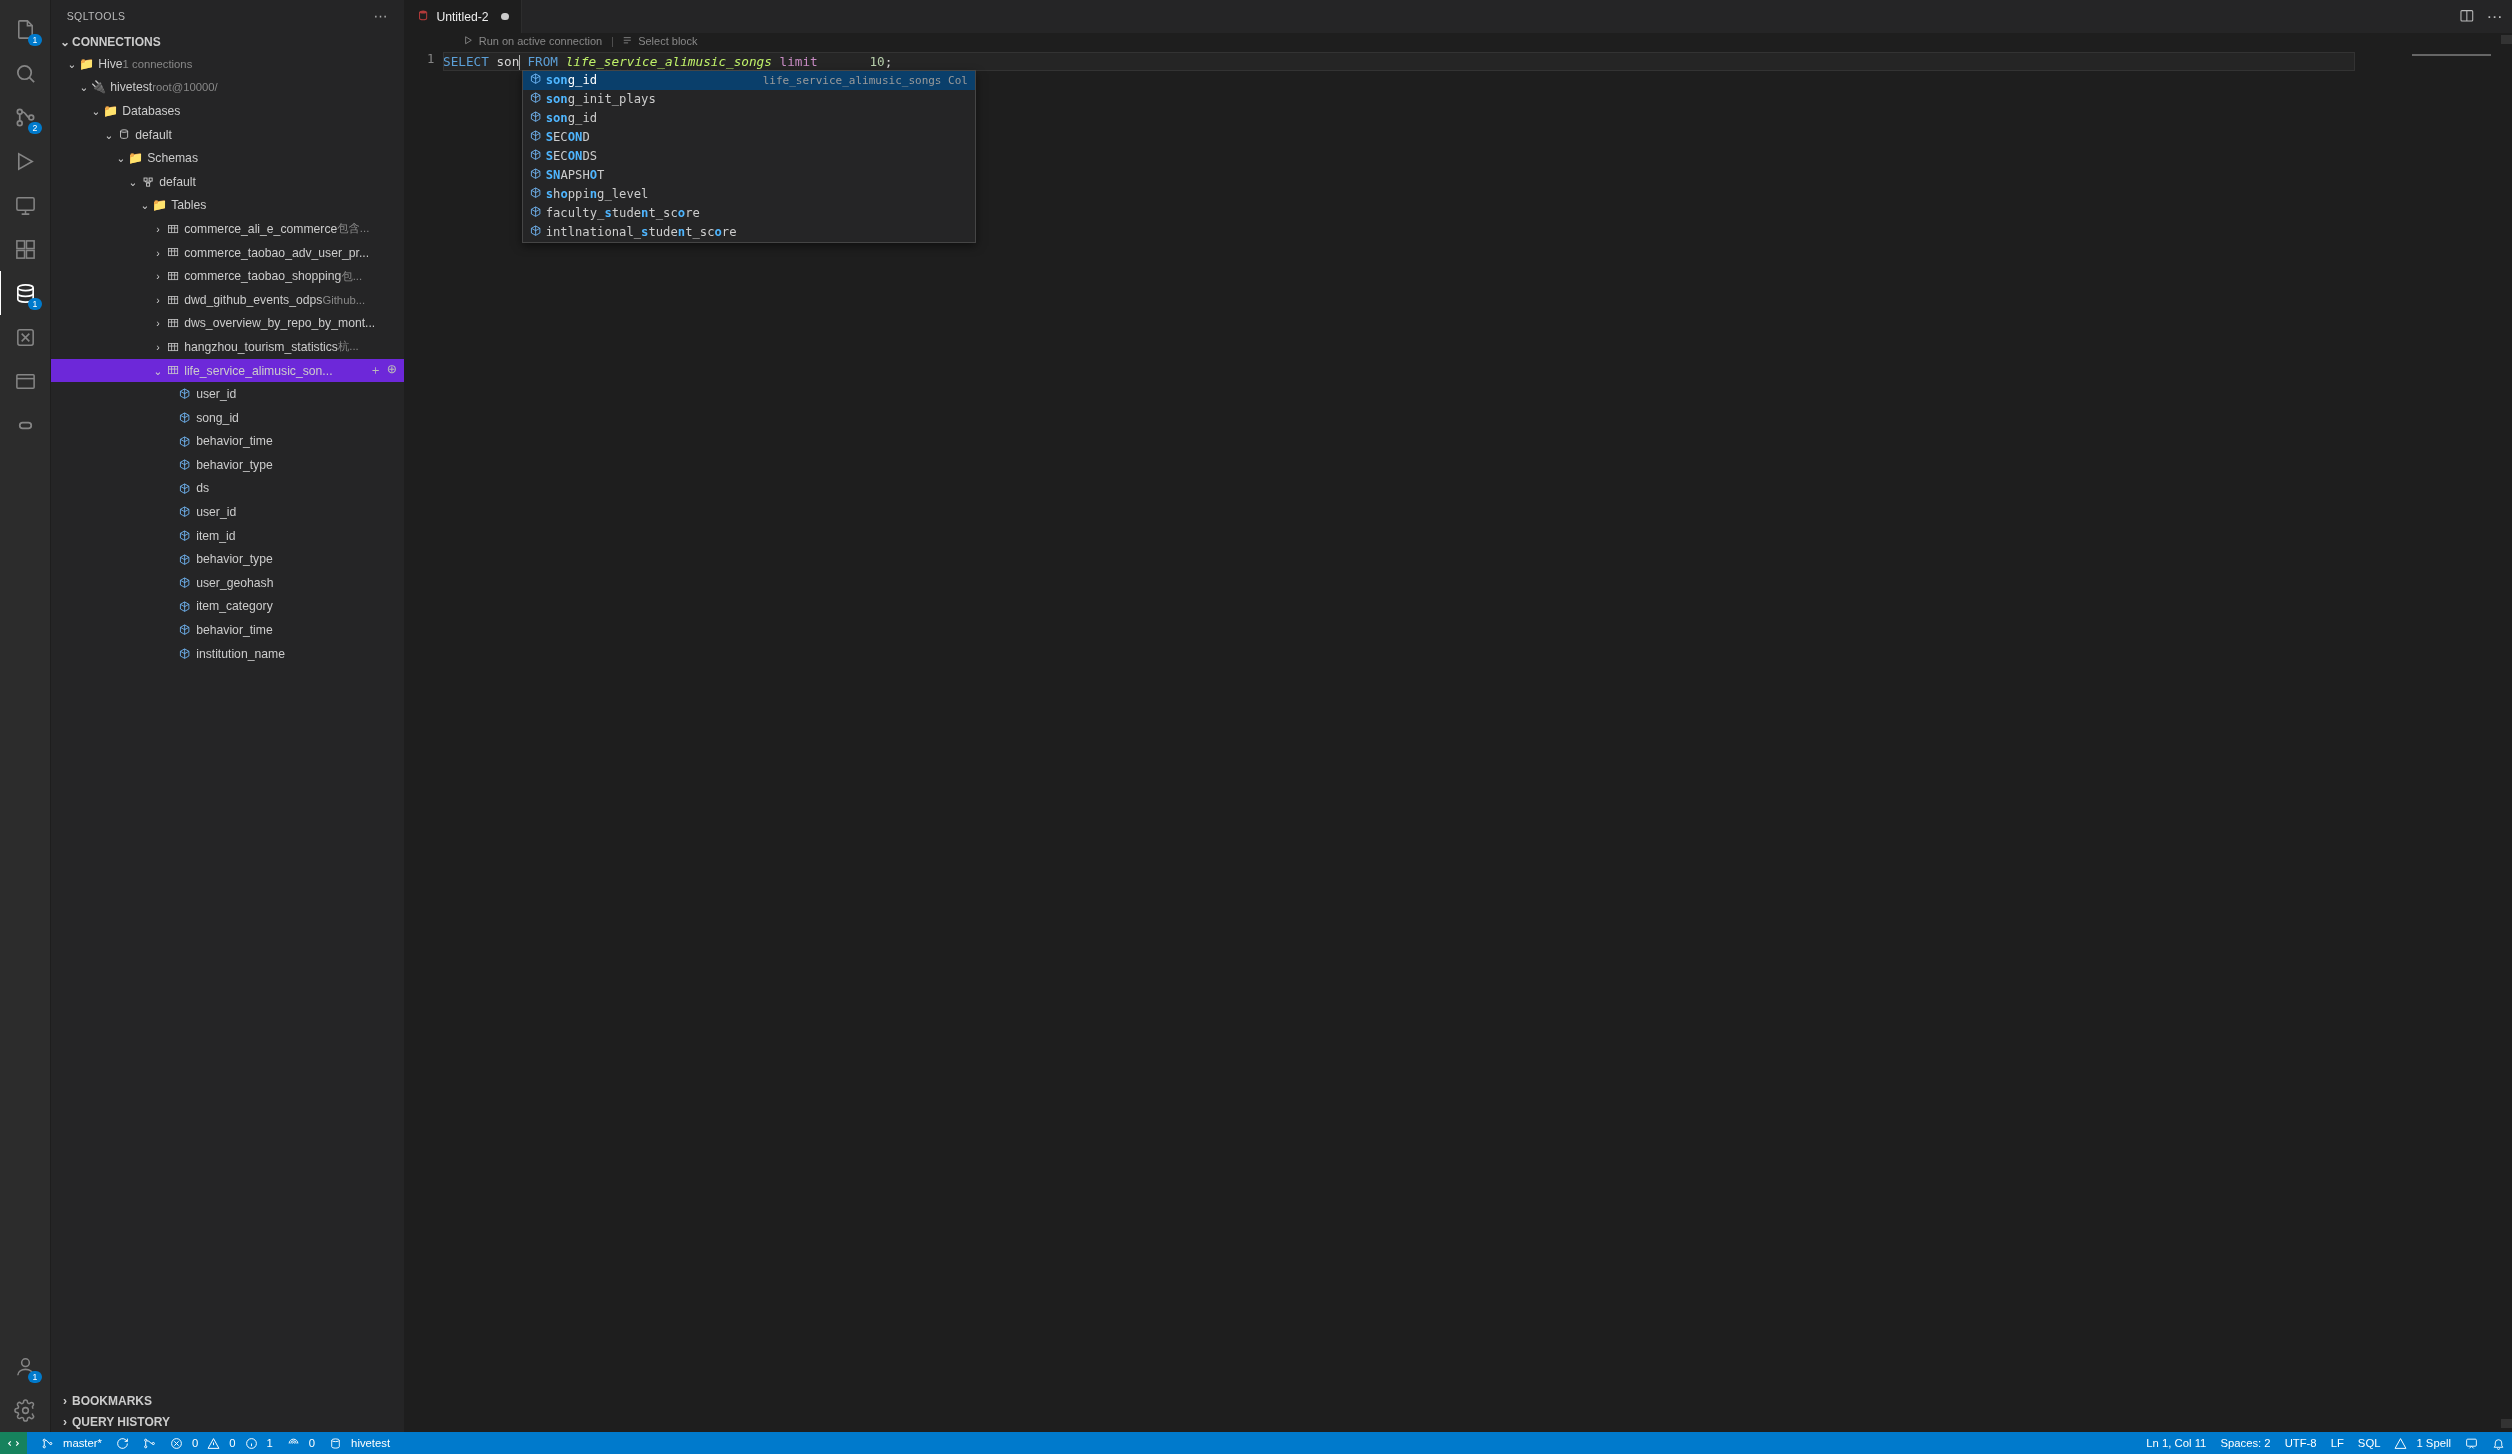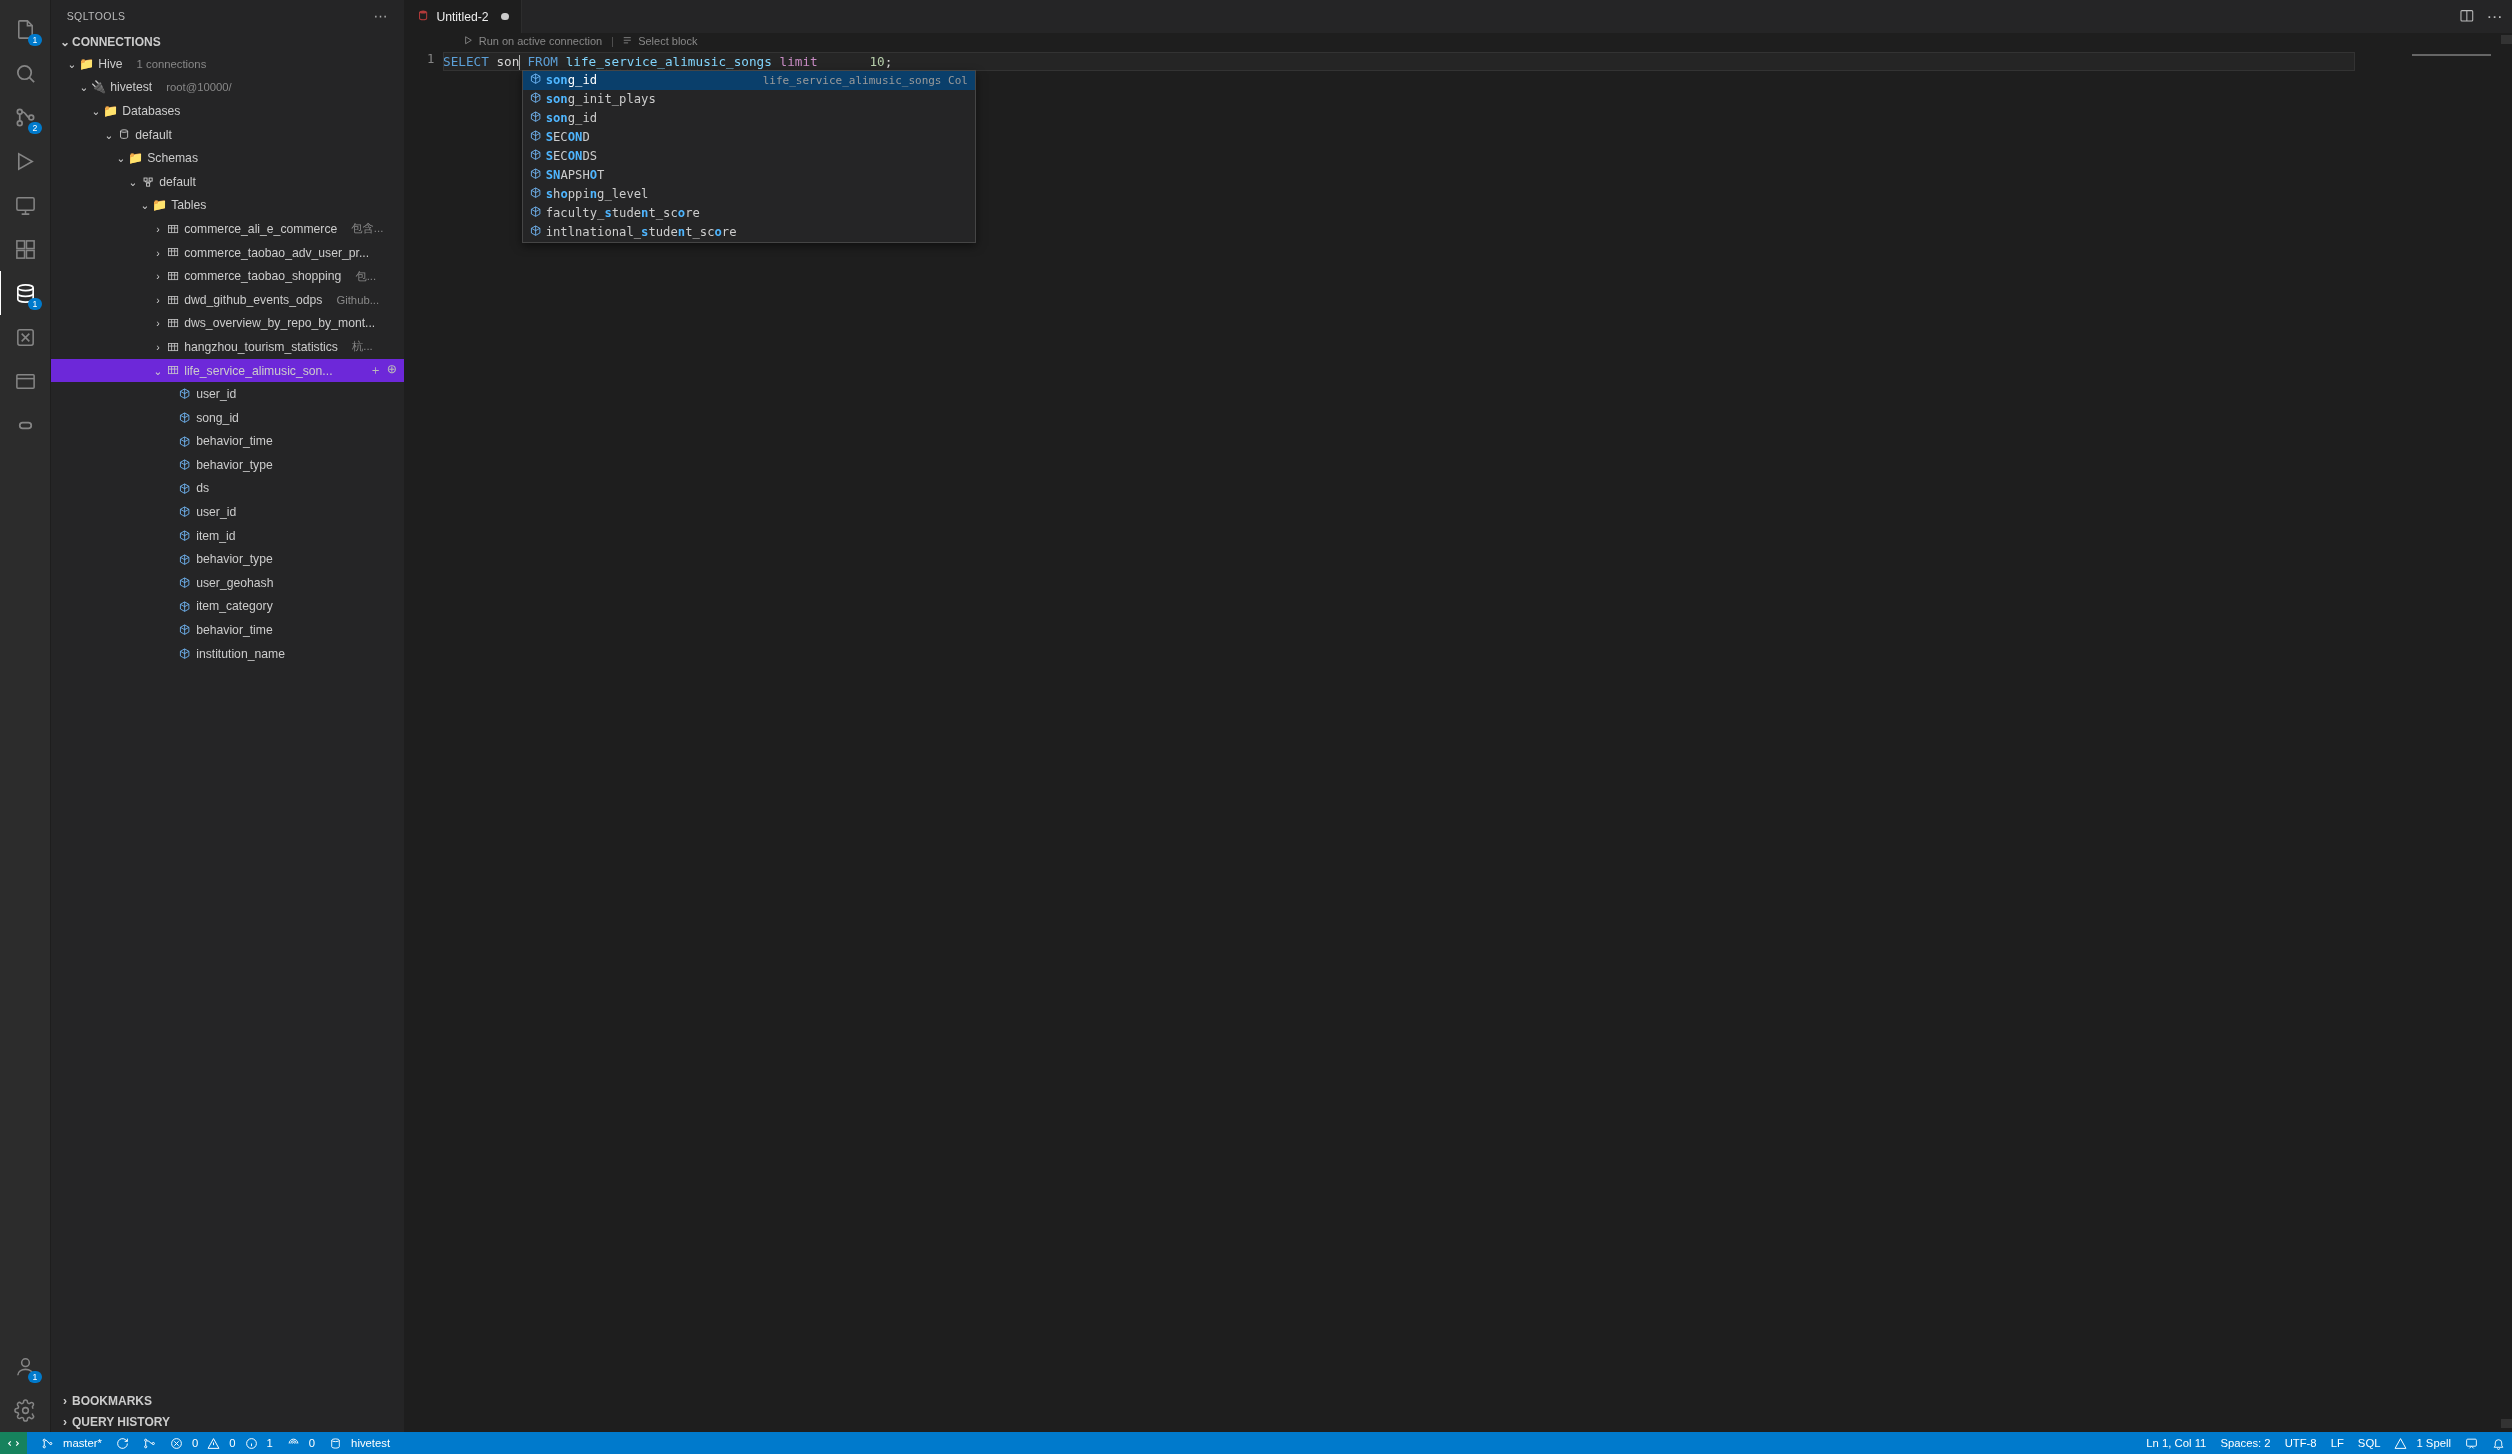--- a/index.html
+++ b/index.html
@@ -63,21 +63,21 @@
   .section-header .chev { width:14px; text-align:center; color:#ccc; }
   .tree { flex:1; overflow-y:auto; font-size:12.2px; color:#ccc; }
   .tree-row {
     display:flex; align-items:center; height:23.6px; padding-right:7px;
     white-space:nowrap; overflow:hidden; cursor:pointer;
   }
   .tree-row.selected { background:#6d28d9; }
   .tree-row .chev { width:14px; display:inline-flex; justify-content:center; color:#ccc; font-size:10.5px;}
   .tree-row .icon { width:15.7px; display:inline-flex; justify-content:center; margin-right:3.5px; }
   .tree-row .label { overflow:hidden; text-overflow:ellipsis; }
-  .tree-row .meta  { color:#888; margin-left:14px; font-size:11.3px; }
+  .tree-row .meta  { color:#888; margin-left:0; font-size:11.3px; }
   .pad { display:inline-block; }
   .row-actions { margin-left:auto; display:flex; gap:5.2px; color:#bbb; }
   .row-actions span { font-size:12.2px; }
   
   .editor-area { flex:1; display:flex; flex-direction:column; background:#1e1e1e; min-width:0; }
   .tab-bar { height:33px; background:#252526; display:flex; align-items:stretch; }
   .tab {
     display:flex; align-items:center; gap:7px;
     padding:0 12.2px; background:#1e1e1e; border-right:0.9px solid #2d2d2d;
     color:#eee; font-size:12.2px; position:relative;
@@ -89,21 +89,21 @@
     padding:1.7px 0 1.7px 58px; color:#888; font-size:11px;
     display:flex; align-items:center; gap:5.2px;
   }
   .codelens .sep { color:#555; margin:0 3.5px; }
   .code-flex { flex:1; display:flex; position:relative; }
   .gutter { width:38px; text-align:right; color:#858585; padding:3.5px 8.7px 0 0; font-family: Menlo, Consolas, monospace; font-size:12.2px; background:#1e1e1e;}
   .code { font-family: Menlo, Consolas, monospace; font-size:12.7px; padding-top:3.5px; min-width:0; flex:1; position:relative;}
   .code-line { line-height:19px; white-space:pre; }
   .code .line-hl { position:absolute; left:0; right:157px; top:3.5px; height:19px; background:rgba(255,255,255,0.035); border:0.9px solid #333; pointer-events:none;}
   .kw { color:#569cd6; }
-  .tbl { color:#7dd3fc; }
+  .tbl { color:#bef264;font-style:italic; }
   .lim { color:#c586c0; }
   .num { color:#b5cea8;margin-left:44px; }
   .plain { color:#d4d4d4; }
   .cursor { display:inline-block; width:1.3px; height:15px; background:#aeafad; vertical-align:middle; margin-left:-0.9px; }
   .squig { text-decoration: underline wavy rgba(100,150,255,0.7); text-decoration-thickness:0.9px; text-underline-offset:2.6px;}
   
   .completion {
     position:absolute; top:21px; left:79px;
     background:#252526; border:0.9px solid #454545;
     width:454px; font-family: Menlo, Consolas, monospace; font-size:12.2px;

